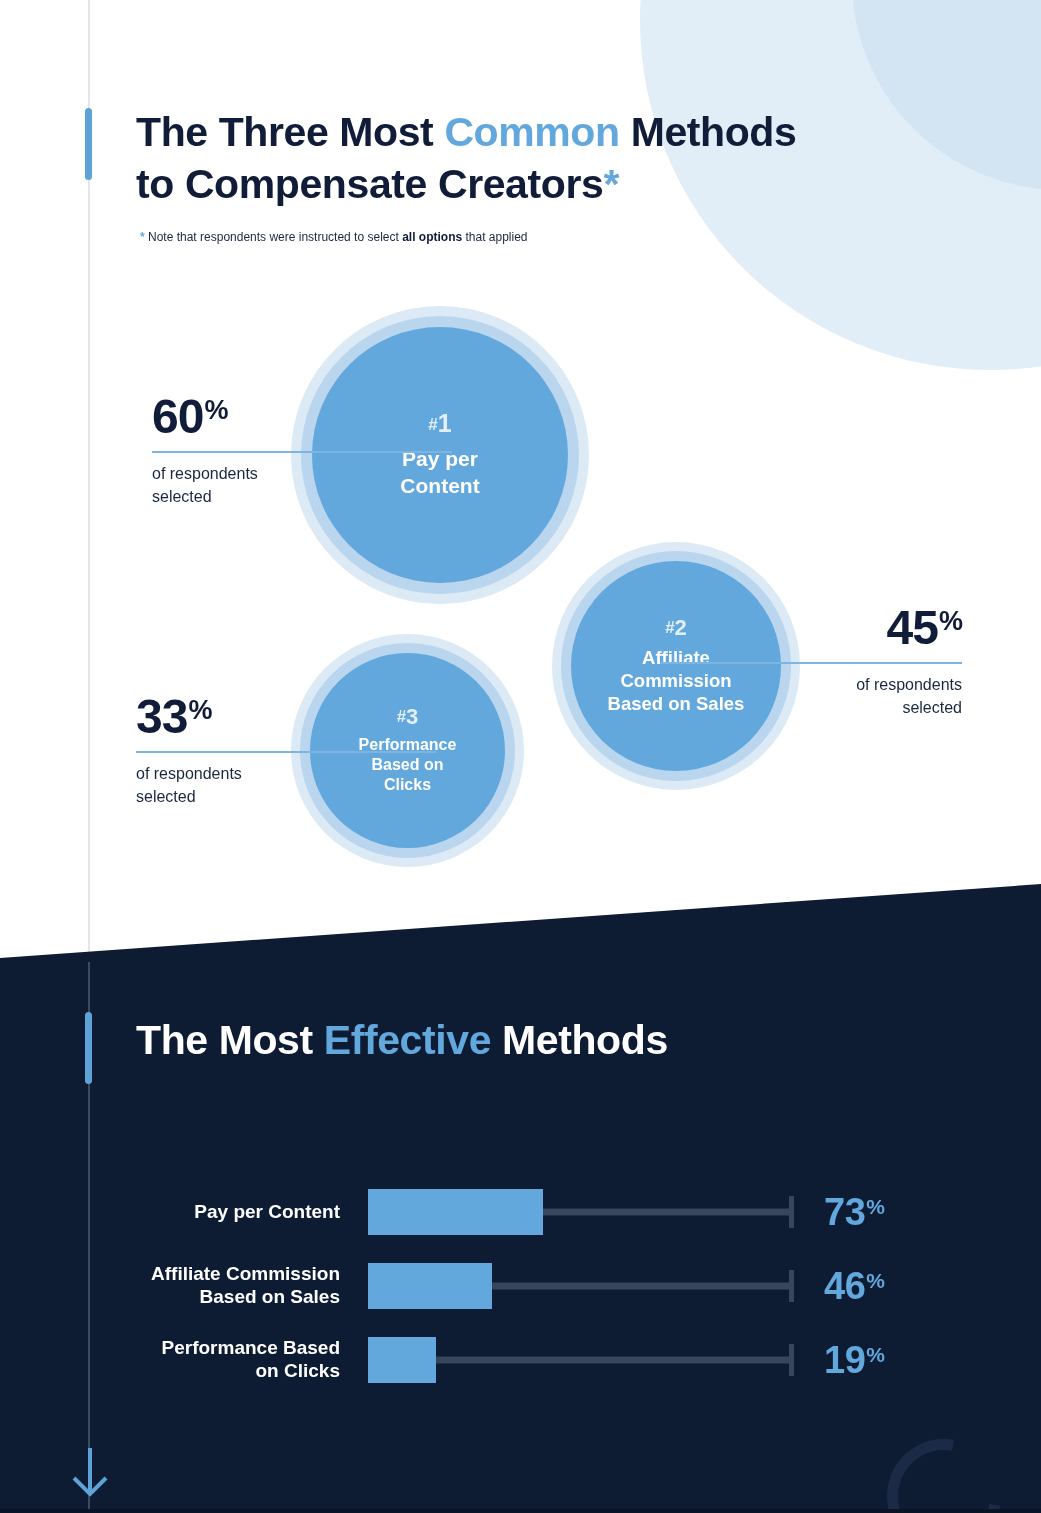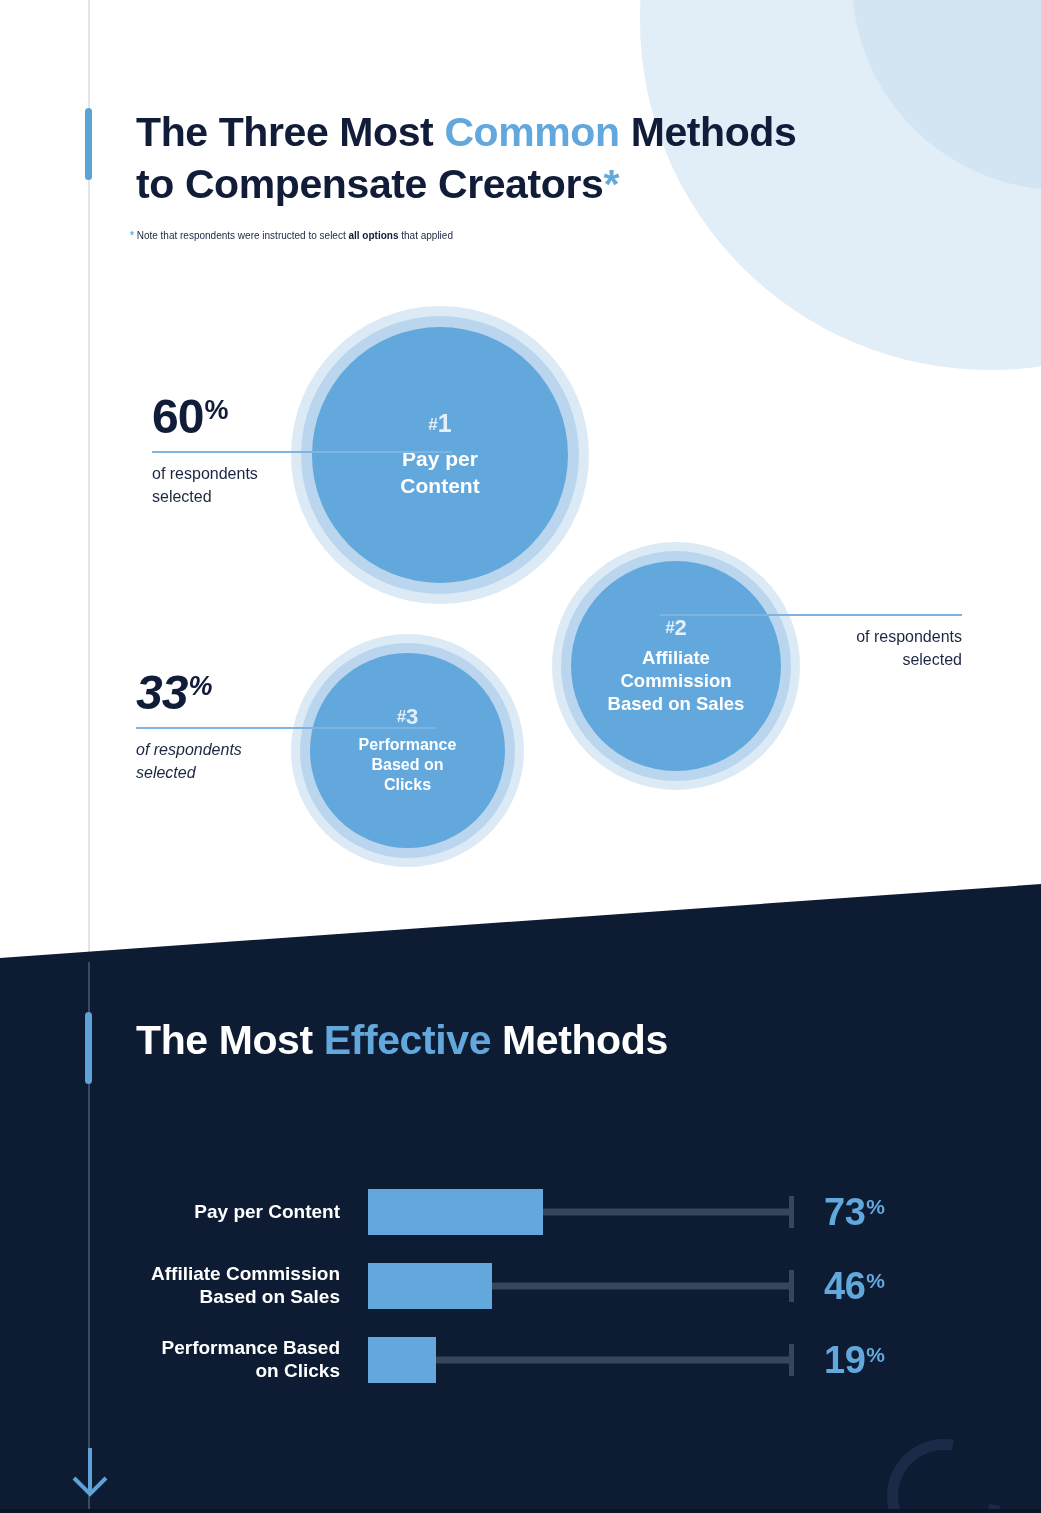--- a/index.html
+++ b/index.html
@@ -24,22 +24,22 @@
   .accent-top{top:108px;height:72px;}
 
   
   .title{
     position:absolute;left:136px;top:106px;width:820px;
     font-size:41px;line-height:1.28;font-weight:bold;color:#101c38;letter-spacing:-0.4px;
   }
   .title .hl{color:#63a8dd;}
   .title .star{color:#63a8dd;}
   .subnote{
-    position:absolute;left:130px;top:229px;width:760px;
-    font-size:10px;color:#1b2741;line-height:1.4;
+    position:absolute;left:140px;top:229px;width:760px;
+    font-size:12px;color:#1b2741;line-height:1.4;
   }
   .subnote .star{color:#63a8dd;font-weight:bold;}
   .subnote b{font-weight:bold;color:#101c38;}
 
   
   .bubble{position:absolute;border-radius:50%;display:flex;align-items:center;justify-content:center;}
   .bubble .ring-outer{position:absolute;inset:0;border-radius:50%;background:#dceaf6;}
   .bubble .ring-mid{position:absolute;border-radius:50%;background:#b9d6ee;}
   .bubble .core{
     position:absolute;border-radius:50%;background:#63a8dd;
@@ -71,21 +71,21 @@
   .stat{position:absolute;}
   .stat .big{font-size:48px;font-weight:bold;color:#101c38;line-height:1;letter-spacing:-1px;}
   .stat .big .pct{font-size:27px;vertical-align:14px;margin-left:1px;}
   .stat .line{height:2px;background:#7fb4e0;margin-top:10px;}
   .stat .sub{font-size:16px;color:#1b2741;line-height:1.45;margin-top:9px;}
 
   #stat1{left:152px;top:393px;width:300px;}
   #stat1 .line{width:300px;}
   #stat2{left:660px;top:604px;width:302px;text-align:right;}
   #stat2 .line{width:302px;}
-  #stat3{left:136px;top:669px;width:300px;font-style:italic;}
+  #stat3{left:136px;top:693px;width:300px;}
   #stat3 .line{width:300px;}
 
   
   .dark-sec{
     position:absolute;left:0;top:0;width:1041px;height:1513px;
     background:#0d1b33;
     clip-path:polygon(0 958px, 1041px 884px, 1041px 1513px, 0 1513px);
   }
   .rail-bottom{position:absolute;left:88px;top:962px;width:2px;height:551px;background:#3a4a63;}
   .accent-bot{position:absolute;left:85px;top:1012px;width:7px;height:72px;border-radius:4px;background:#5ea3d8;}
@@ -176,20 +176,21 @@
   </div>
 
   <div class="stat" id="stat1">
     <div class="big"><span>60</span><span class="pct">%</span></div>
     <div class="line"></div>
     <div class="sub" style="white-space:pre-line">of respondents
 selected</div>
   </div>
 
   <div class="stat" id="stat2">
+    <div class="big"><span>45</span><span class="pct">%</span></div>
     <div class="line"></div>
     <div class="sub" style="white-space:pre-line">of respondents
 selected</div>
   </div>
 
   <div class="stat" id="stat3">
     <div class="big"><span>33</span><span class="pct">%</span></div>
     <div class="line"></div>
     <div class="sub" style="white-space:pre-line">of respondents
 selected</div>

